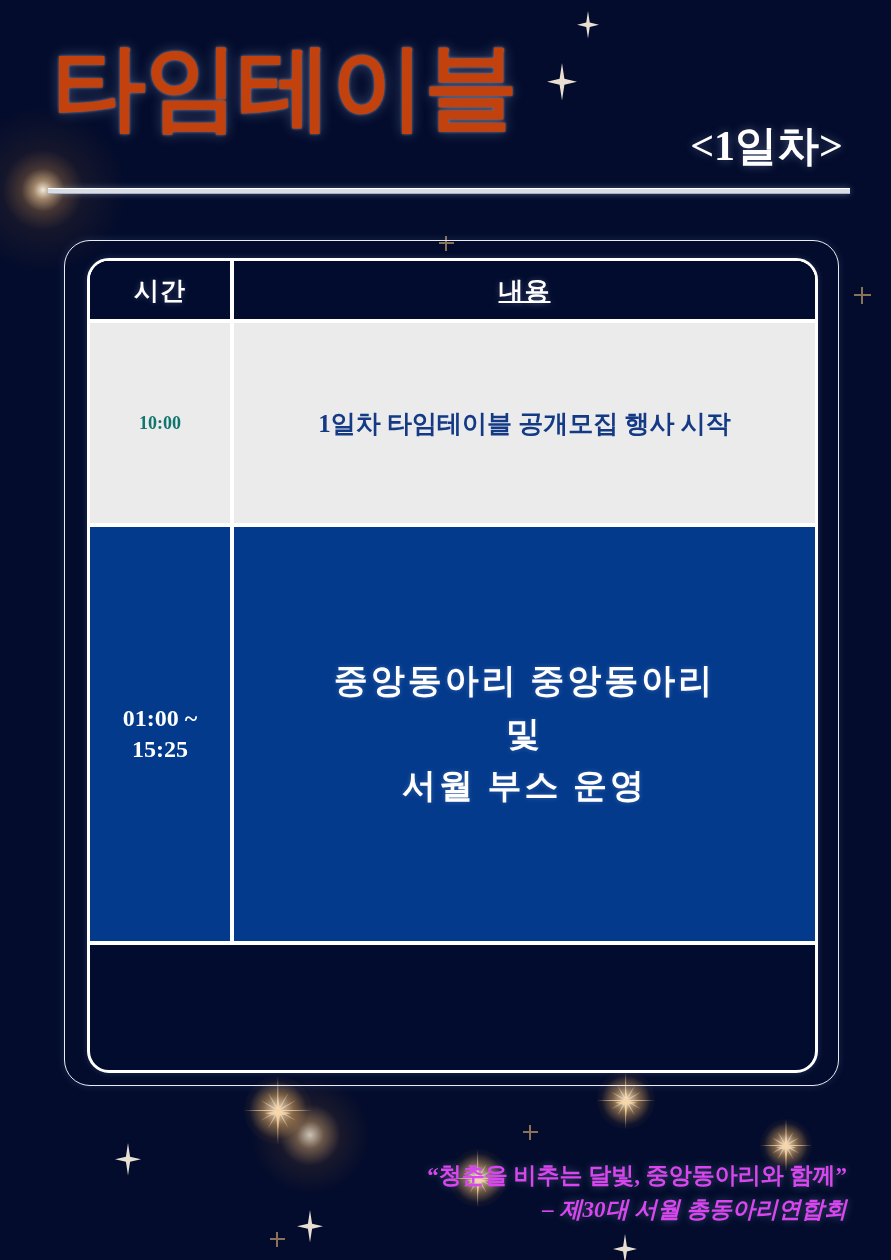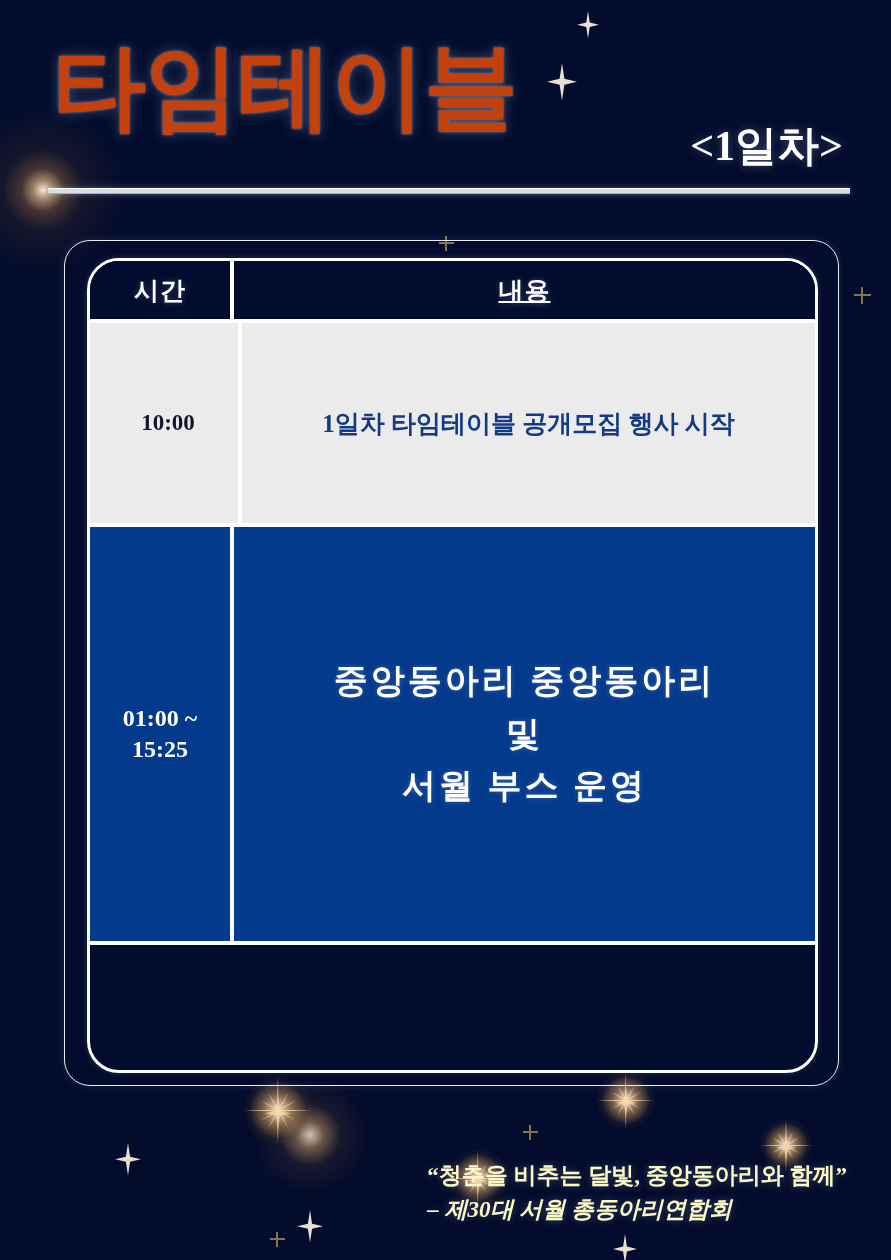--- a/index.html
+++ b/index.html
@@ -103,21 +103,21 @@
     width:775px;height:846px;
     border:1.6px solid #e9ecf4;
     border-radius:26px;
     box-shadow:0 0 8px rgba(160,180,240,.16);
     box-sizing:border-box;
   }
   .table-inner{
     position:absolute;left:87px;top:258px;
     width:731px;height:815px;
     border:3px solid #ffffff;
-    border-radius:32px;
+    border-radius:22px;
     box-sizing:border-box;
     overflow:hidden;
     background:#020c2e;
     box-shadow:0 0 6px rgba(170,190,245,.20);
   }
 
   .tbl{width:100%;height:100%;display:flex;flex-direction:column;}
 
   .row{display:flex;width:100%;}
   .cell-time{
@@ -137,23 +137,23 @@
     background:#020c2e;color:#ffffff;
     font-family:"Liberation Serif", serif;
     font-weight:bold;font-size:25px;letter-spacing:1px;
     text-shadow:0 0 6px rgba(190,205,255,.30);
   }
   .row-head .cell-desc{border-left:4px solid #ffffff;text-decoration:underline;}
 
   
   .row-light{background:#ebebeb;}
   .row-light .cell-time{
-    background:#ebebeb;color:#0f172a;
-    font-family:"Liberation Serif", serif;
-    font-weight:bold;font-size:23px;padding-left:8px;
+    background:#ebebeb;color:#0f766e;
+    font-family:"Liberation Serif", serif;
+    font-weight:bold;font-size:18px;
   }
   .row-light .cell-desc{
     background:#ebebeb;color:#143a86;
     font-family:"Liberation Serif", serif;
     font-weight:bold;font-size:25px;
     border-left:4px solid #ffffff;
   }
 
   
   .row-hl{background:#043a8c;}
@@ -172,22 +172,23 @@
   }
   .sep{height:4px;background:#ffffff;width:100%;flex:0 0 4px;}
 
   .r1{height:200px;}
   .r2{height:414px;}
   .r3{height:167px;}
 
   
   .footer{
     position:absolute;right:44px;bottom:34px;
-    font-family:"Liberation Serif", serif;
-    color:#fef9c3;
+    text-align:right;
+    font-family:"Liberation Serif", serif;
+    color:#d946ef;
     line-height:1.45;
     text-shadow:0 0 8px rgba(190,205,255,.30);
   }
   .footer .quote{font-size:23px;font-weight:bold;}
   .footer .credit{font-size:23px;font-weight:bold;font-style:italic;}
 </style>
 </head>
 <body>
 
 <div class="starfield" id="starfield">

